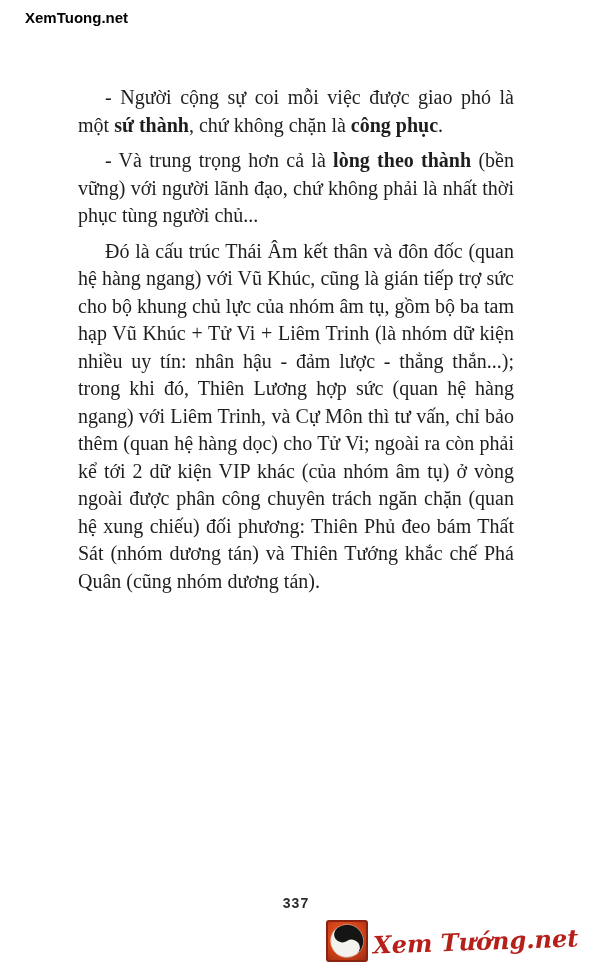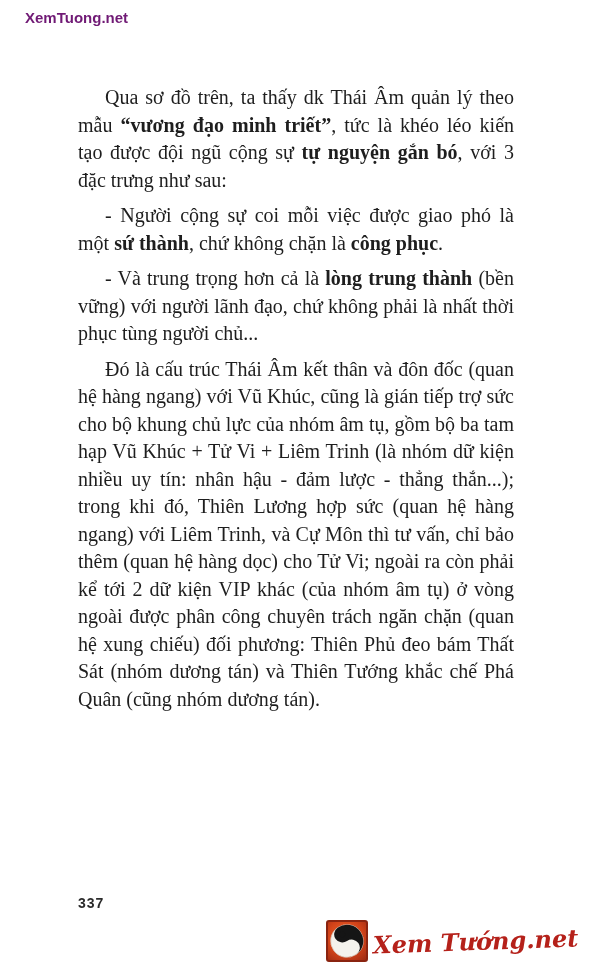--- a/index.html
+++ b/index.html
@@ -13,21 +13,21 @@
     width: 600px; height: 975px;
     background: #ffffff;
     overflow: hidden;
   }
   .top-link {
     position: absolute;
     top: 9px; left: 25px;
     font-family: "Liberation Sans", sans-serif;
     font-size: 15px;
     font-weight: 600;
-    color: #701a75;
+    color: #000000;
     text-decoration: none;
     cursor: pointer;
   }
   .page-text {
     position: absolute;
     top: 84px; left: 78px;
     width: 436px;
     font-size: 20px;
     line-height: 27.5px;
     text-align: justify;
@@ -35,21 +35,21 @@
   }
   .page-text p {
     margin: 0 0 8px 0;
     text-indent: 27px;
   }
   .page-text b { font-weight: bold; }
   .page-number {
     position: absolute;
     top: 895px; left: 78px;
     width: 436px;
-    text-align: left;
+    text-align: center;
     font-family: "Liberation Sans", sans-serif;
     font-size: 14px;
     font-weight: bold;
     color: #2b2b2b;
     letter-spacing: 1px;
   }
   .footer-logo {
     position: absolute;
     top: 920px; right: 22px;
     display: flex;
@@ -79,23 +79,22 @@
   }
 </style>
 </head>
 <body>
 
 <div id="page">
 
   <a class="top-link">XemTuong.net</a>
 
   <main class="page-text">
-      <p><span>Qua sơ đồ trên, ta thấy dk Thái Âm quản lý theo mẫu </span><b>“vương đạo minh triết”</b><span>, tức là khéo léo kiến tạo được đội ngũ cộng sự </span><b>tự nguyện gắn bó</b><span>, với 3 đặc trưng như sau:</span></p>
       <p><span>- Người cộng sự coi mỗi việc được giao phó là một </span><b>sứ thành</b><span>, chứ không chặn là </span><b>công phục</b><span>.</span></p>
-      <p><span>- Và trung trọng hơn cả là </span><b>lòng trung thành</b><span> (bền vững) với người lãnh đạo, chứ không phải là nhất thời phục tùng người chủ...</span></p>
+      <p><span>- Và trung trọng hơn cả là </span><b>lòng theo thành</b><span> (bền vững) với người lãnh đạo, chứ không phải là nhất thời phục tùng người chủ...</span></p>
       <p><span>Đó là cấu trúc Thái Âm kết thân và đôn đốc (quan hệ hàng ngang) với Vũ Khúc, cũng là gián tiếp trợ sức cho bộ khung chủ lực của nhóm âm tụ, gồm bộ ba tam hạp Vũ Khúc + Tử Vi + Liêm Trinh (là nhóm dữ kiện nhiều uy tín: nhân hậu - đảm lược - thẳng thắn...); trong khi đó, Thiên Lương hợp sức (quan hệ hàng ngang) với Liêm Trinh, và Cự Môn thì tư vấn, chỉ bảo thêm (quan hệ hàng dọc) cho Tử Vi; ngoài ra còn phải kể tới 2 dữ kiện VIP khác (của nhóm âm tụ) ở vòng ngoài được phân công chuyên trách ngăn chặn (quan hệ xung chiếu) đối phương: Thiên Phủ đeo bám Thất Sát (nhóm dương tán) và Thiên Tướng khắc chế Phá Quân (cũng nhóm dương tán).</span></p>
     </main>
 
   <div class="page-number">337</div>
 
   <div class="footer-logo">
     <span class="logo-square">
       <svg width="34" height="34" viewBox="0 0 100 100" aria-hidden="true">
         <g transform="rotate(-35 50 50)">
           <circle cx="50" cy="50" r="48" fill="#f4f2ec" stroke="#d8cfc2" stroke-width="2"></circle>

